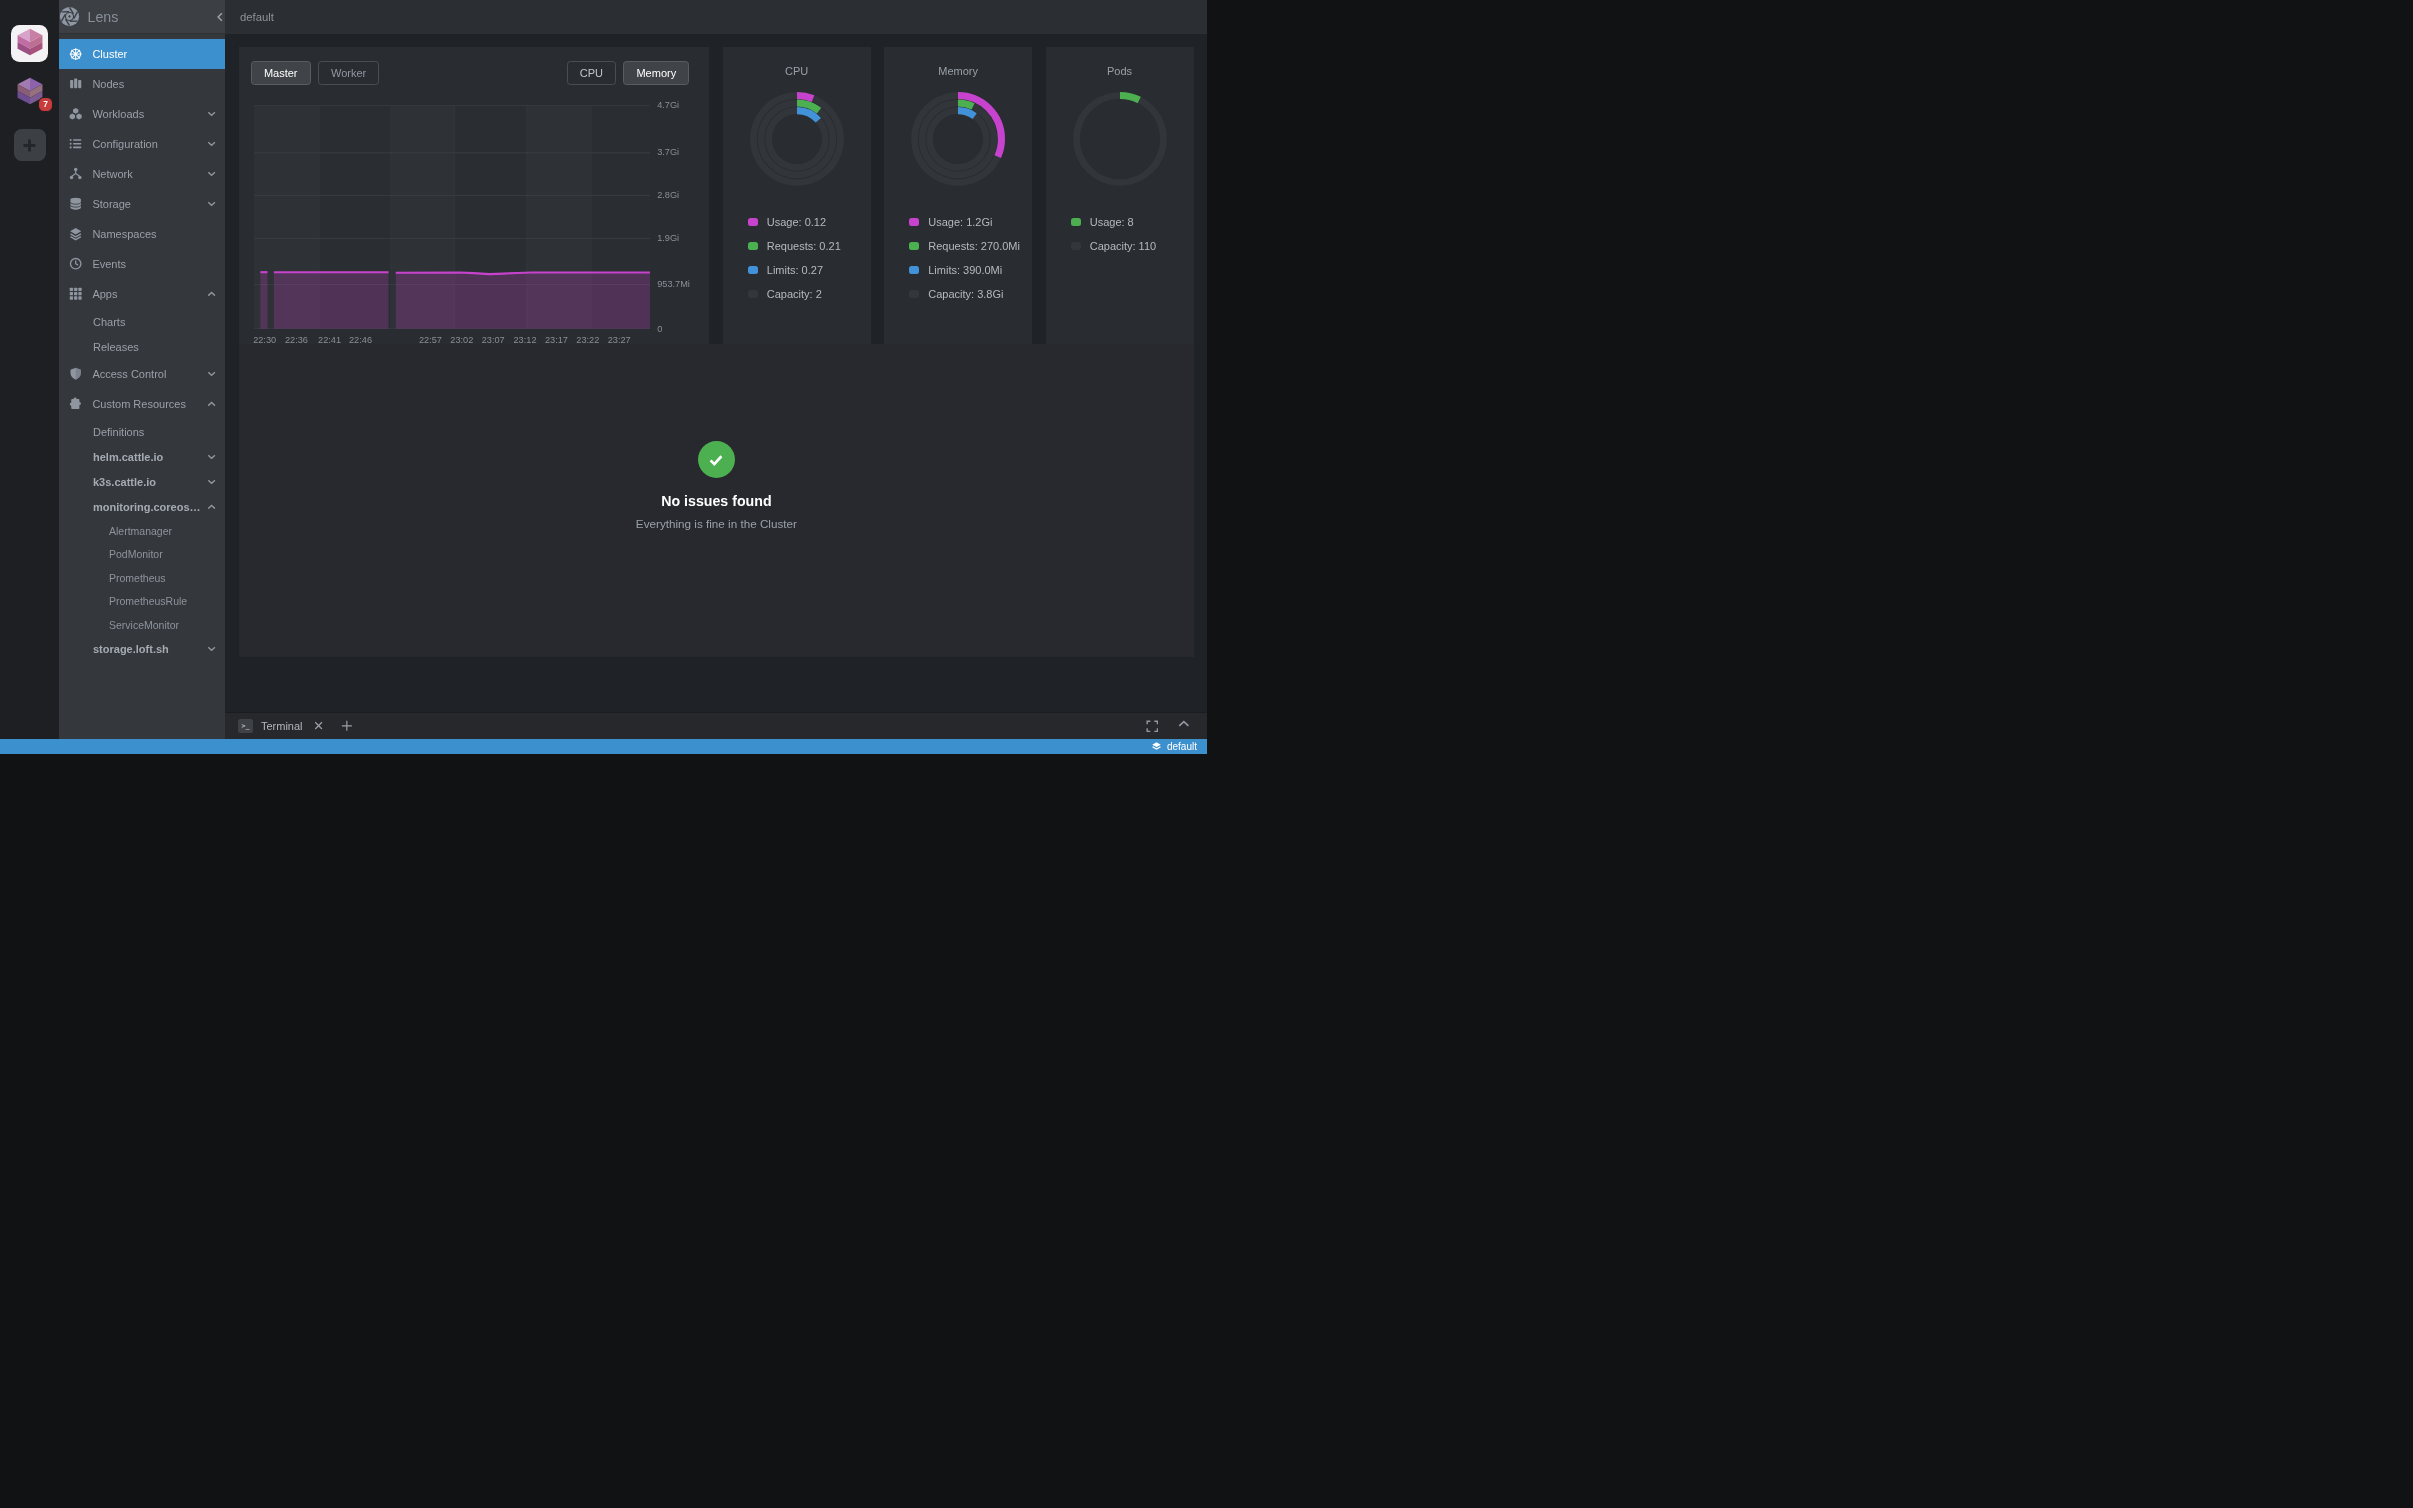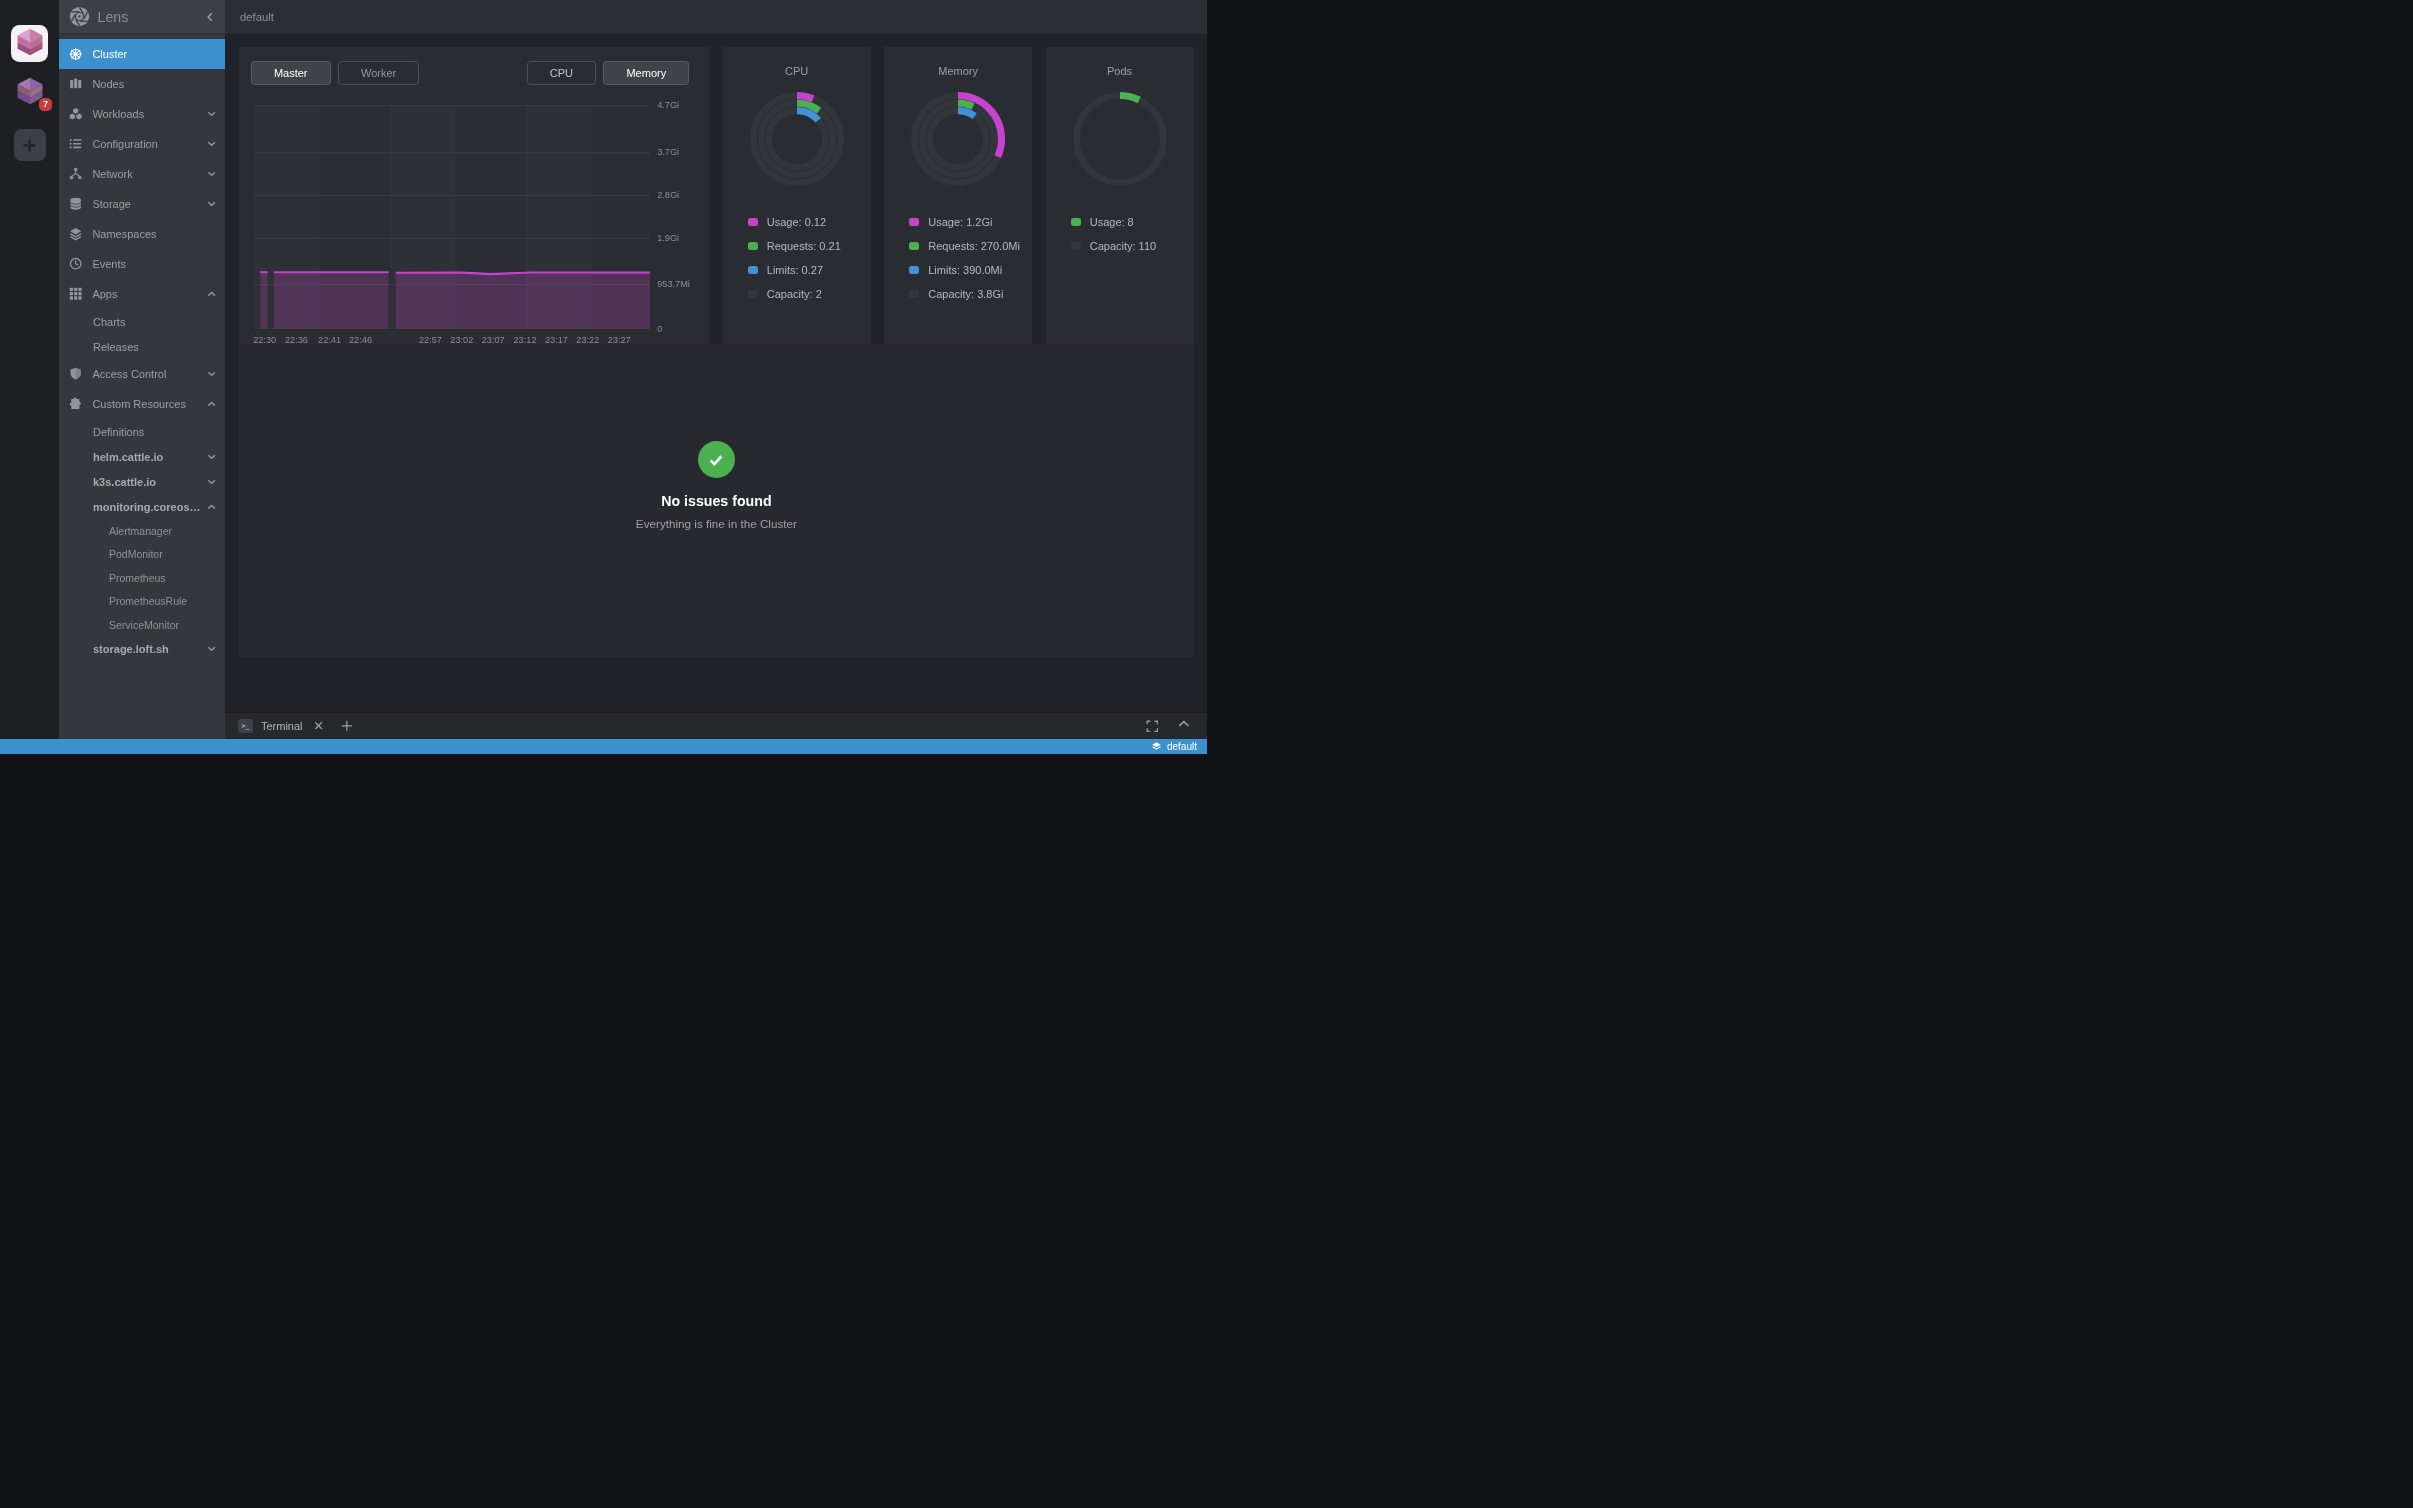--- a/index.html
+++ b/index.html
@@ -12,21 +12,21 @@
   .cluster-btn{position:relative;width:37px;height:37px;border-radius:8.4px;display:flex;
         align-items:center;justify-content:center;margin-bottom:11.7px;cursor:pointer;}
   .cluster-btn.active{background:#f4f2f4;}
   .cluster-btn .badge{position:absolute;right:-5px;bottom:-1.7px;background:#ca3b3b;color:#fff;
         font-size:8.4px;font-weight:bold;border-radius:5.9px;padding:2.5px 4.2px;line-height:1;
         border:1.7px solid #1d1f23;}
   .add-btn{width:32px;height:32px;border-radius:7.5px;background:#3c4045;color:#24262a;
         display:flex;align-items:center;justify-content:center;margin-top:6.7px;cursor:pointer;}
   
   .sidebar{position:absolute;left:59px;top:0;width:167px;height:739px;background:#34373c;box-sizing:border-box;}
-  .side-header{height:34px;background:#3c3f44;display:flex;align-items:center;padding:0 10px;
+  .side-header{height:34px;background:#3c3f44;display:flex;align-items:center;padding:0 0;
         border-bottom:0.8px solid #2e3135;box-sizing:border-box;}
   .side-header .logo{width:21px;height:21px;margin-right:7.5px;}
   .side-header .app-title{flex:1;font-size:14.2px;color:#888f99;}
   .collapse{color:#9aa1ab;display:flex;cursor:pointer;padding:1.7px;}
   .side-items{padding-top:5px;}
   .side-item{display:flex;align-items:center;height:30px;padding:0 10px;cursor:pointer;
         color:#99a0a8;font-size:11px;box-sizing:border-box;}
   .side-item .ic{width:13.4px;height:13.4px;margin-right:10px;display:flex;align-items:center;justify-content:center;color:#8f96a0;}
   .side-item .lbl{flex:1;white-space:nowrap;overflow:hidden;text-overflow:ellipsis;}
   .side-item .chev{color:#8f96a0;display:flex;margin-left:5px;}
@@ -37,21 +37,21 @@
   .side-item.grp{font-weight:bold;color:#a4abb3;}
   
   .main{position:absolute;left:225px;top:0;right:0;height:739px;background:#1f2226;}
   .topbar{height:34px;background:#2b2e33;display:flex;align-items:center;padding:0 15px;
         font-size:11.3px;color:#8d9399;}
   .panels{display:flex;gap:13.4px;margin:12.6px 13.4px 0 14.2px;height:315px;}
   .panel{background:#292c31;box-sizing:border-box;}
   .chart-panel{position:relative;width:470px;flex:none;}
   .btn-row{display:flex;justify-content:space-between;margin:14.2px 20px 0 11.7px;}
   .btn-group{display:flex;gap:7.5px;}
-  .tbtn{height:24px;padding:0 22px;border-radius:3.4px;font-size:11px;display:flex;align-items:center;
+  .tbtn{height:24px;padding:0 12px;border-radius:3.4px;font-size:11px;display:flex;align-items:center;
         border:0.8px solid #4a4d52;color:#9097a0;background:transparent;cursor:pointer;}
   .tbtn.sel{background:#404348;border-color:#595c60;color:#fff;}
   .tbtn.lit{color:#c3c7cc;}
   .plot{position:absolute;left:15px;top:58px;}
   .y-axis{position:absolute;left:418px;top:58px;width:50px;height:224px;}
   .y-axis span{position:absolute;transform:translateY(-50%);font-size:9.2px;color:#8a9097;white-space:nowrap;}
   .x-axis{position:absolute;left:15px;top:288px;width:396px;height:11.7px;}
   .x-axis span{position:absolute;transform:translateX(-50%);font-size:9.2px;color:#8a9097;}
   
   .card{flex:1;display:flex;flex-direction:column;align-items:center;background:#292c31;}

